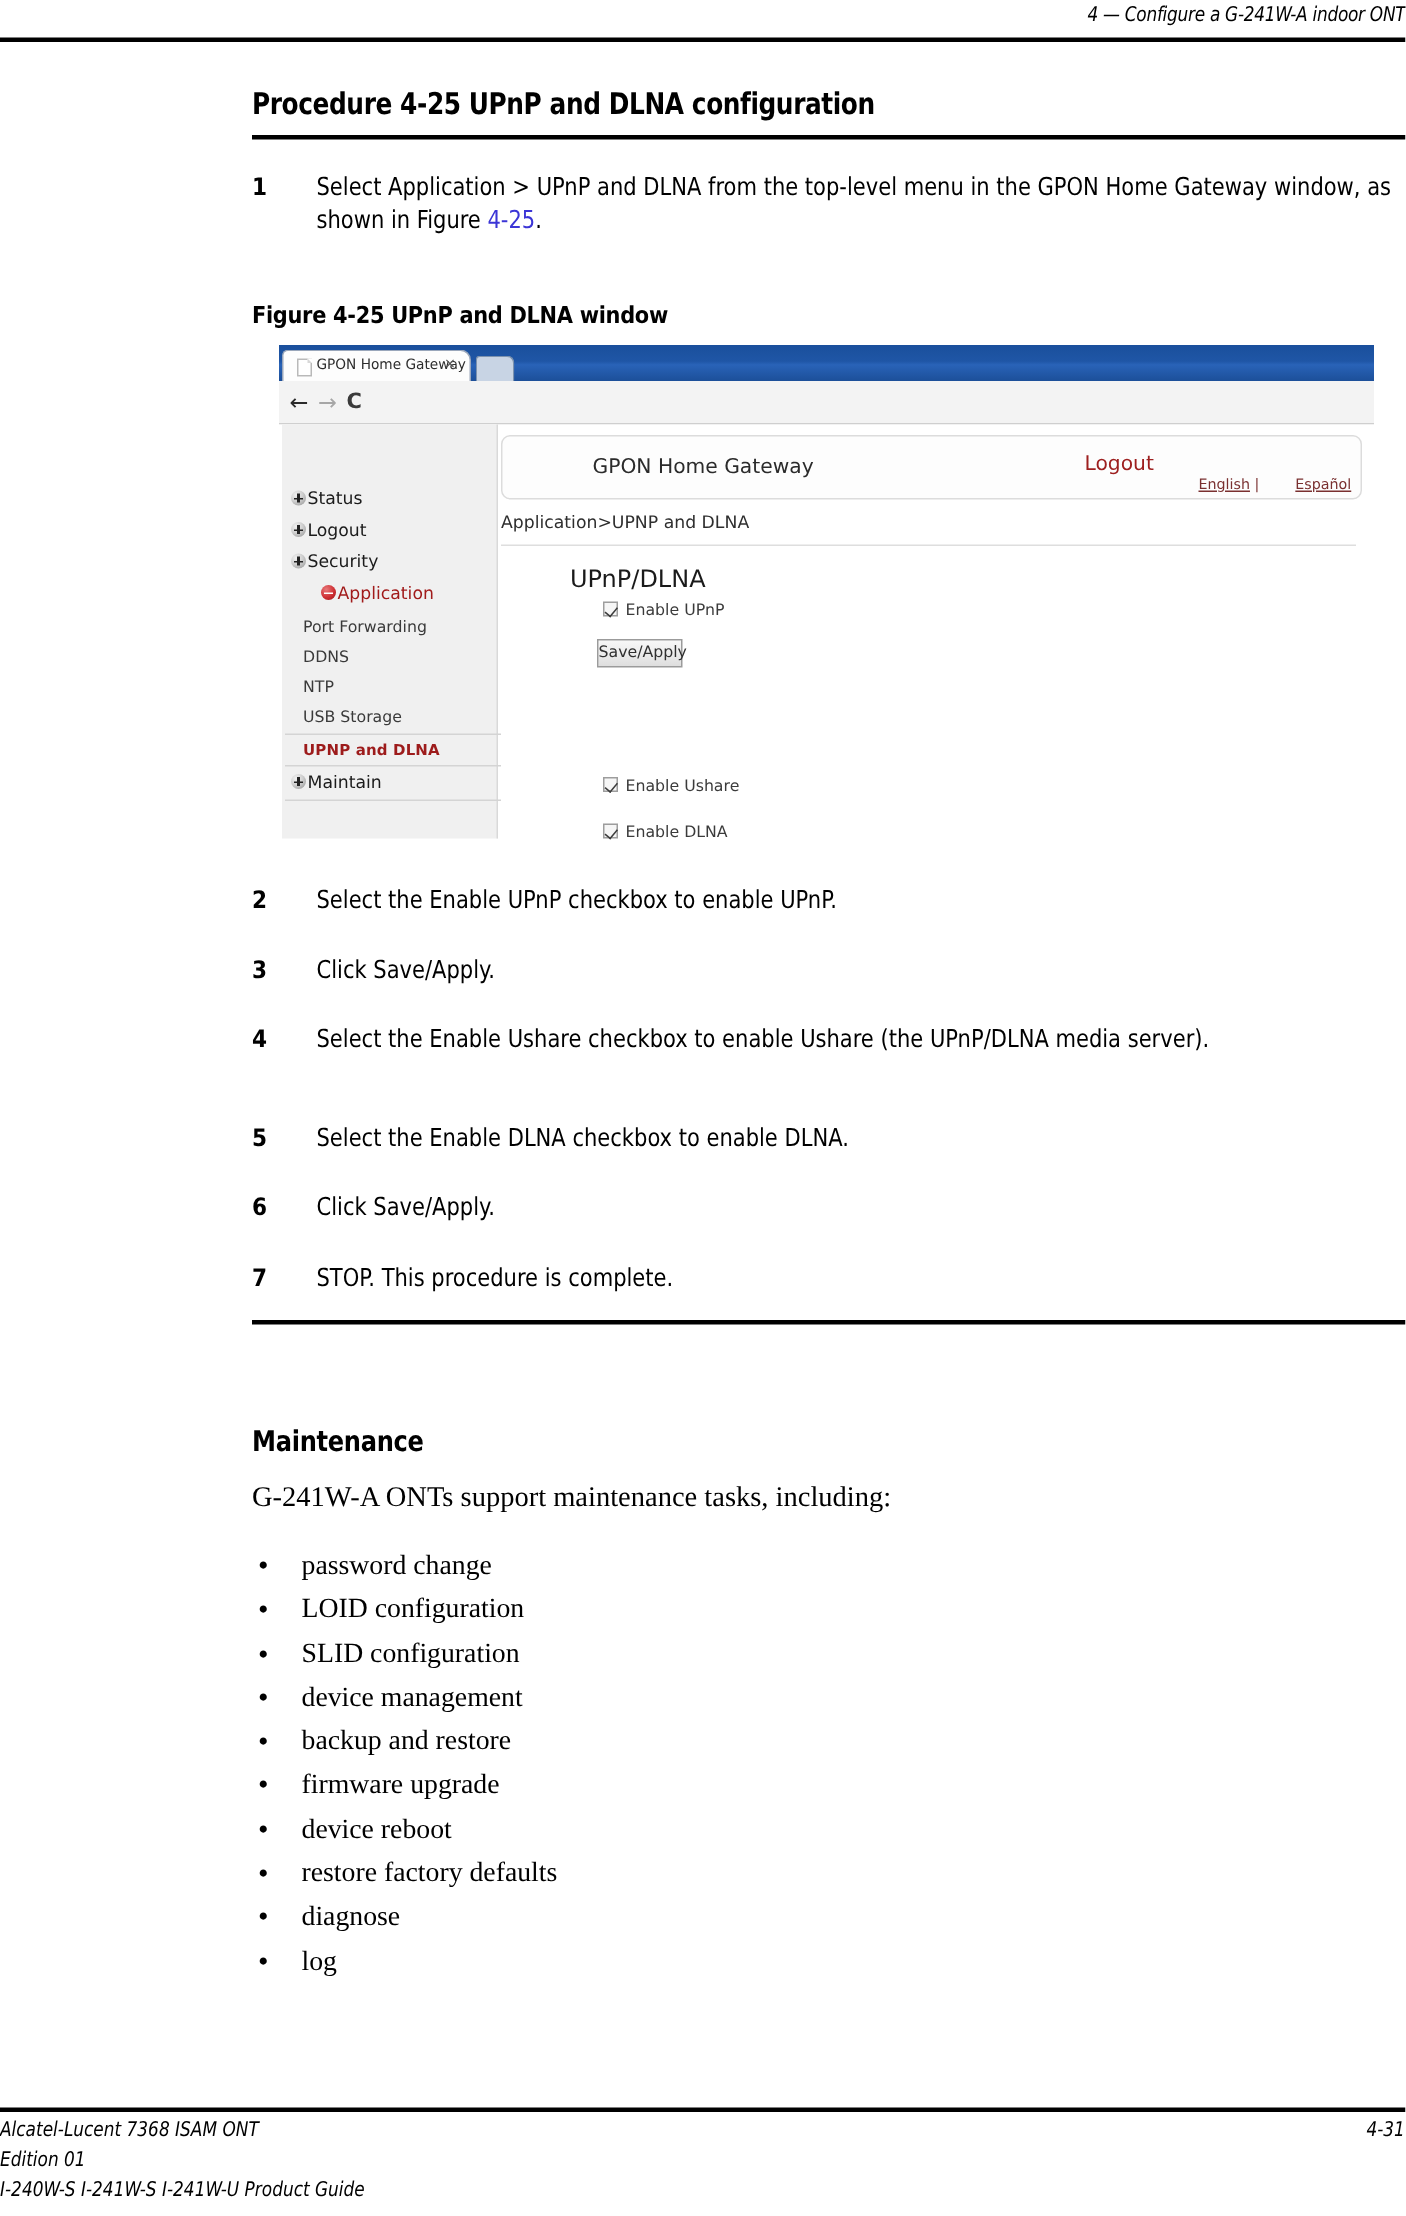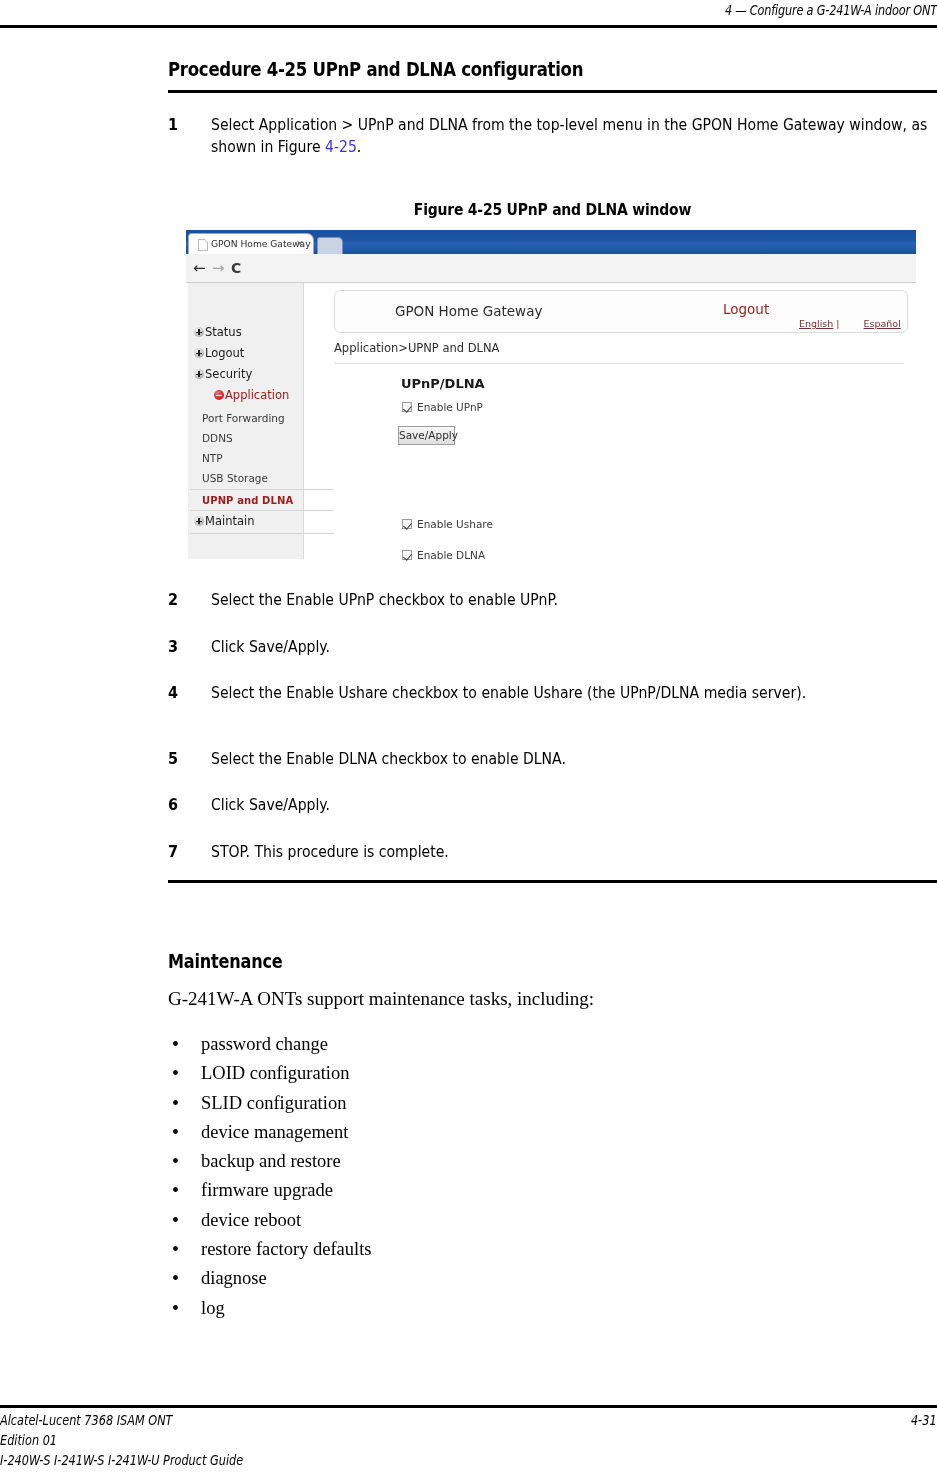--- a/index.html
+++ b/index.html
@@ -90,21 +90,21 @@
     width: 768px;
   }
   .xref { color: #3b35d6; }
 
   
   .figure-caption {
     position: absolute;
     left: 168px;
     top: 201px;
     width: 769px;
-    text-align: center;
+    text-align: left;
     font-family: "DejaVu Sans", sans-serif;
     font-size: 15.5px;
     font-weight: bold;
     font-stretch: condensed;
     letter-spacing: -0.2px;
   }
 
   
   .shot {
     position: absolute;
@@ -225,21 +225,21 @@
     position: absolute;
     left: 0; top: 53px;
     width: 730px; height: 282px;
     background: #ffffff;
   }
 
   
   .shot-sidebar {
     position: absolute;
     left: 2px; top: 0px;
-    width: 116px;
+    width: 144px;
     height: 276px;
     background: #f0f0f0;
     border-right: 1px solid #d9d9d9;
     box-sizing: border-box;
   }
   .menu-top {
     position: absolute;
     left: 6px;
     font-size: 11.5px;
     color: #1b1b1b;
@@ -338,23 +338,23 @@
     white-space: nowrap;
   }
   .content-sep {
     position: absolute;
     left: 148px; top: 80px;
     width: 570px; height: 1px;
     background: #dedede;
   }
   .section-title {
     position: absolute;
-    left: 215px; top: 93px;
-    font-size: 13px;
-    font-weight: bold;
+    left: 194px; top: 93px;
+    font-size: 16px;
+    font-weight: normal;
     color: #1a1a1a;
     white-space: nowrap;
   }
   .cb-row {
     position: absolute;
     left: 216px;
     font-size: 10.5px;
     color: #3b3b3b;
     white-space: nowrap;
     line-height: 12px;

